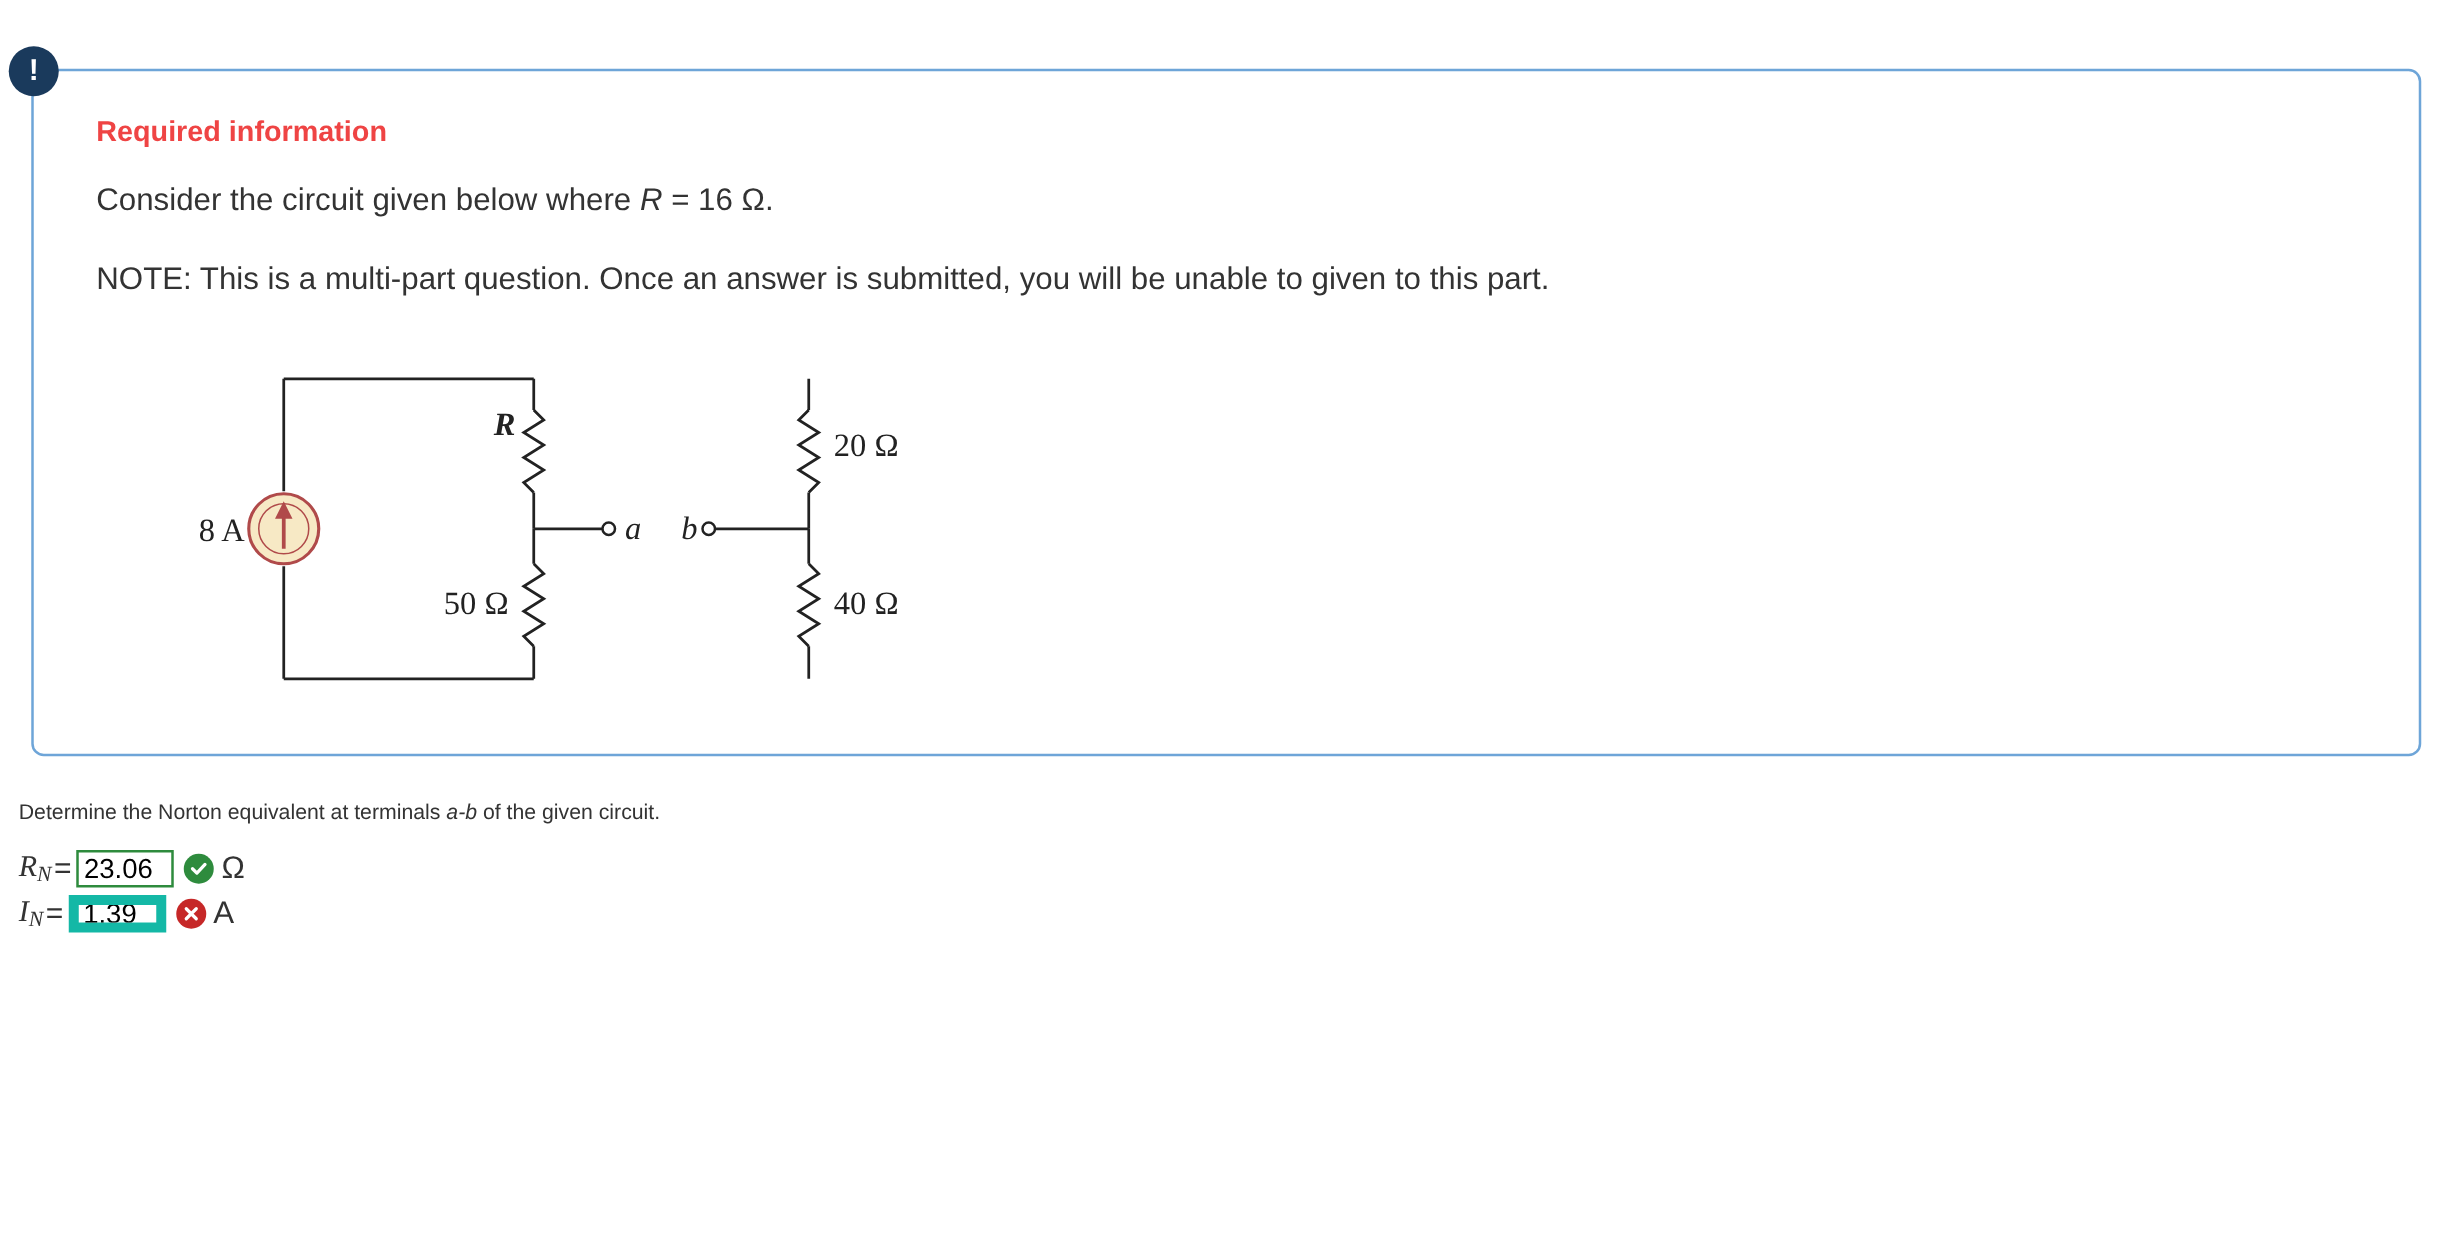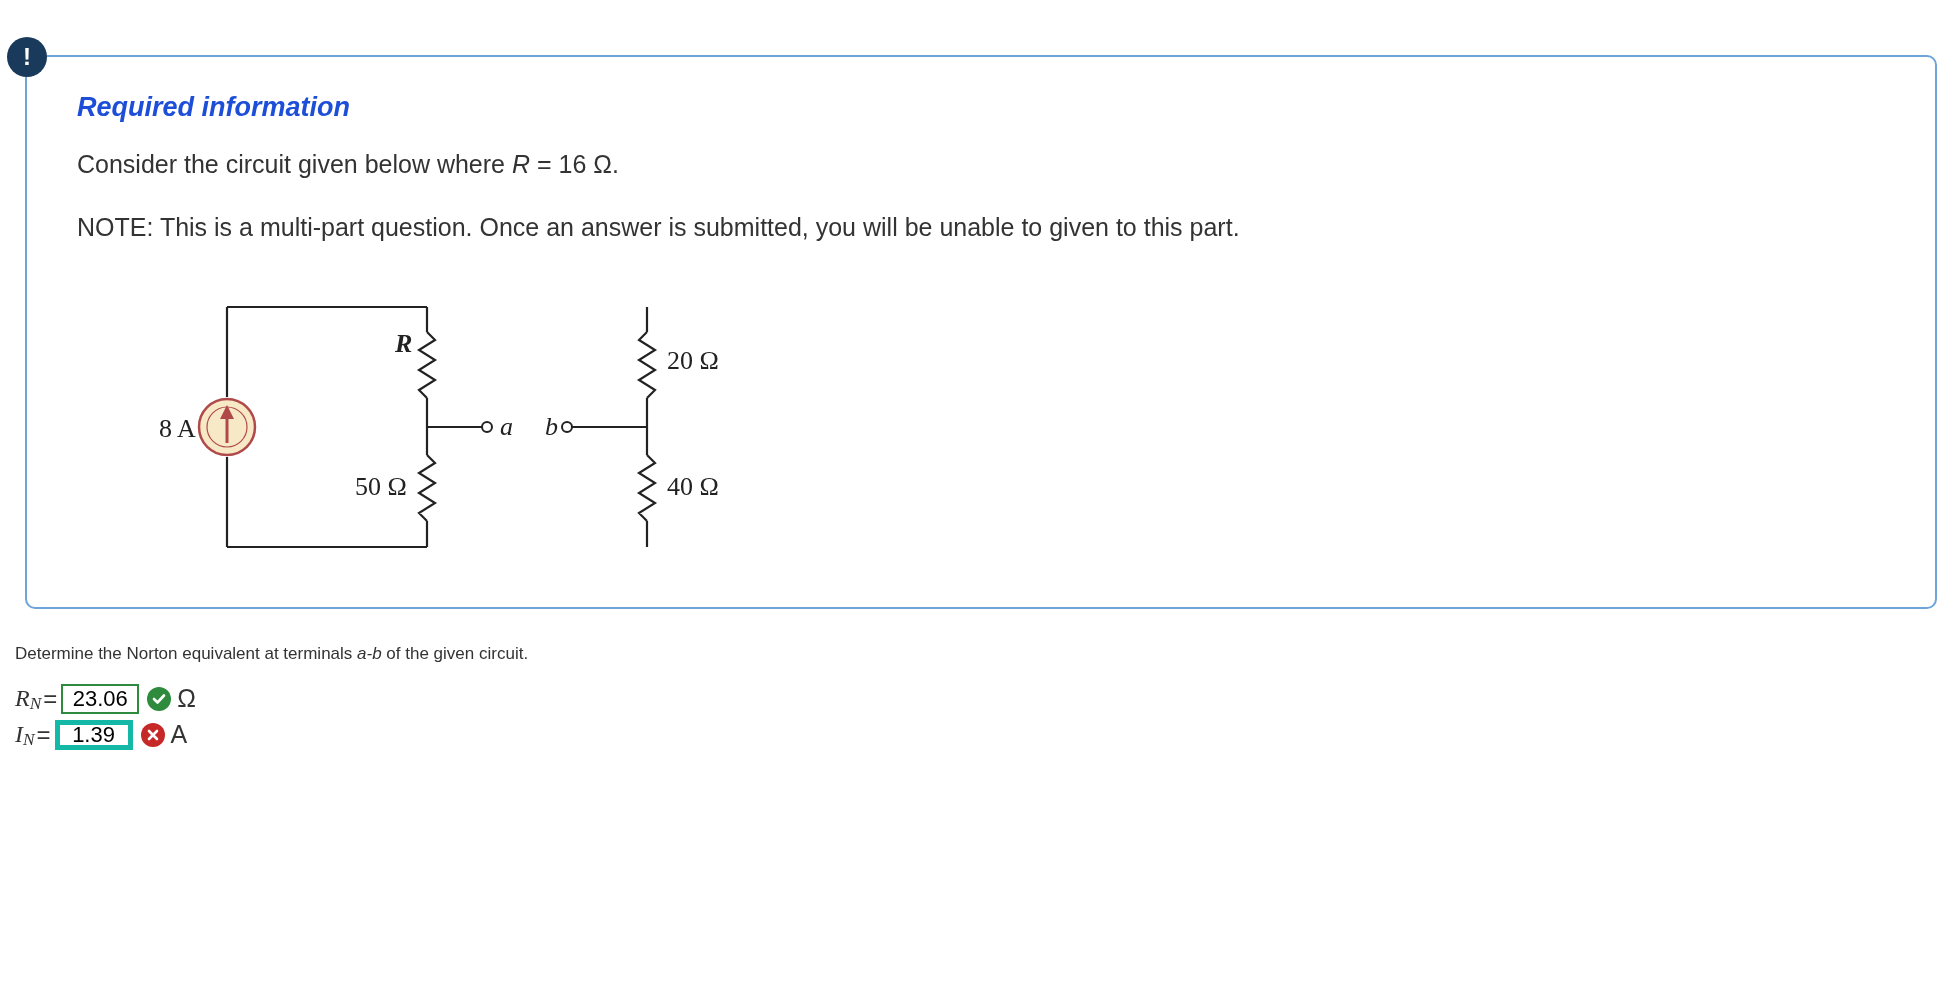--- a/index.html
+++ b/index.html
@@ -28,25 +28,24 @@
     border-radius: 50%;
     background: #1a3a5c;
     color: #fff;
     display: flex;
     align-items: center;
     justify-content: center;
     font-weight: bold;
     font-size: 24px;
   }
   .req-title {
-    color: #1d4ed8;
+    color: #ef4444;
     font-weight: 700;
     margin-bottom: 22px;
-    font-size: 27px;
-    font-style: italic;
+    font-size: 23px;
   }
   .body-text {
     color: #333;
     line-height: 1.55;
     font-size: 25px;
   }
   .body-text .italic { font-style: italic; }
   .body-text p { margin: 0 0 24px 0; }
 
   
@@ -84,28 +83,28 @@
     font-style: italic;
     font-size: 0.72em;
     position: relative;
     top: 5px;
     font-family: Georgia, "Times New Roman", serif;
   }
   .eq { margin: 0 4px 0 2px; }
   .answer-input {
     width: 78px;
     height: 30px;
-    text-align: center;
+    text-align: left;
     padding: 1px 4px;
     font-size: 22px;
     border: 2px solid #bbb;
     font-family: inherit;
   }
   .answer-input.correct { border: 2px solid #2e8b3d; }
-  .answer-input.wrong { border: 5px solid #14b8a6; }
+  .answer-input.wrong { border: 8px solid #14b8a6; }
   .status-icon {
     width: 24px;
     height: 24px;
     border-radius: 50%;
     display: inline-flex;
     align-items: center;
     justify-content: center;
     margin: 0 4px 0 8px;
   }
   .status-icon.correct { background: #2e8b3d; }

